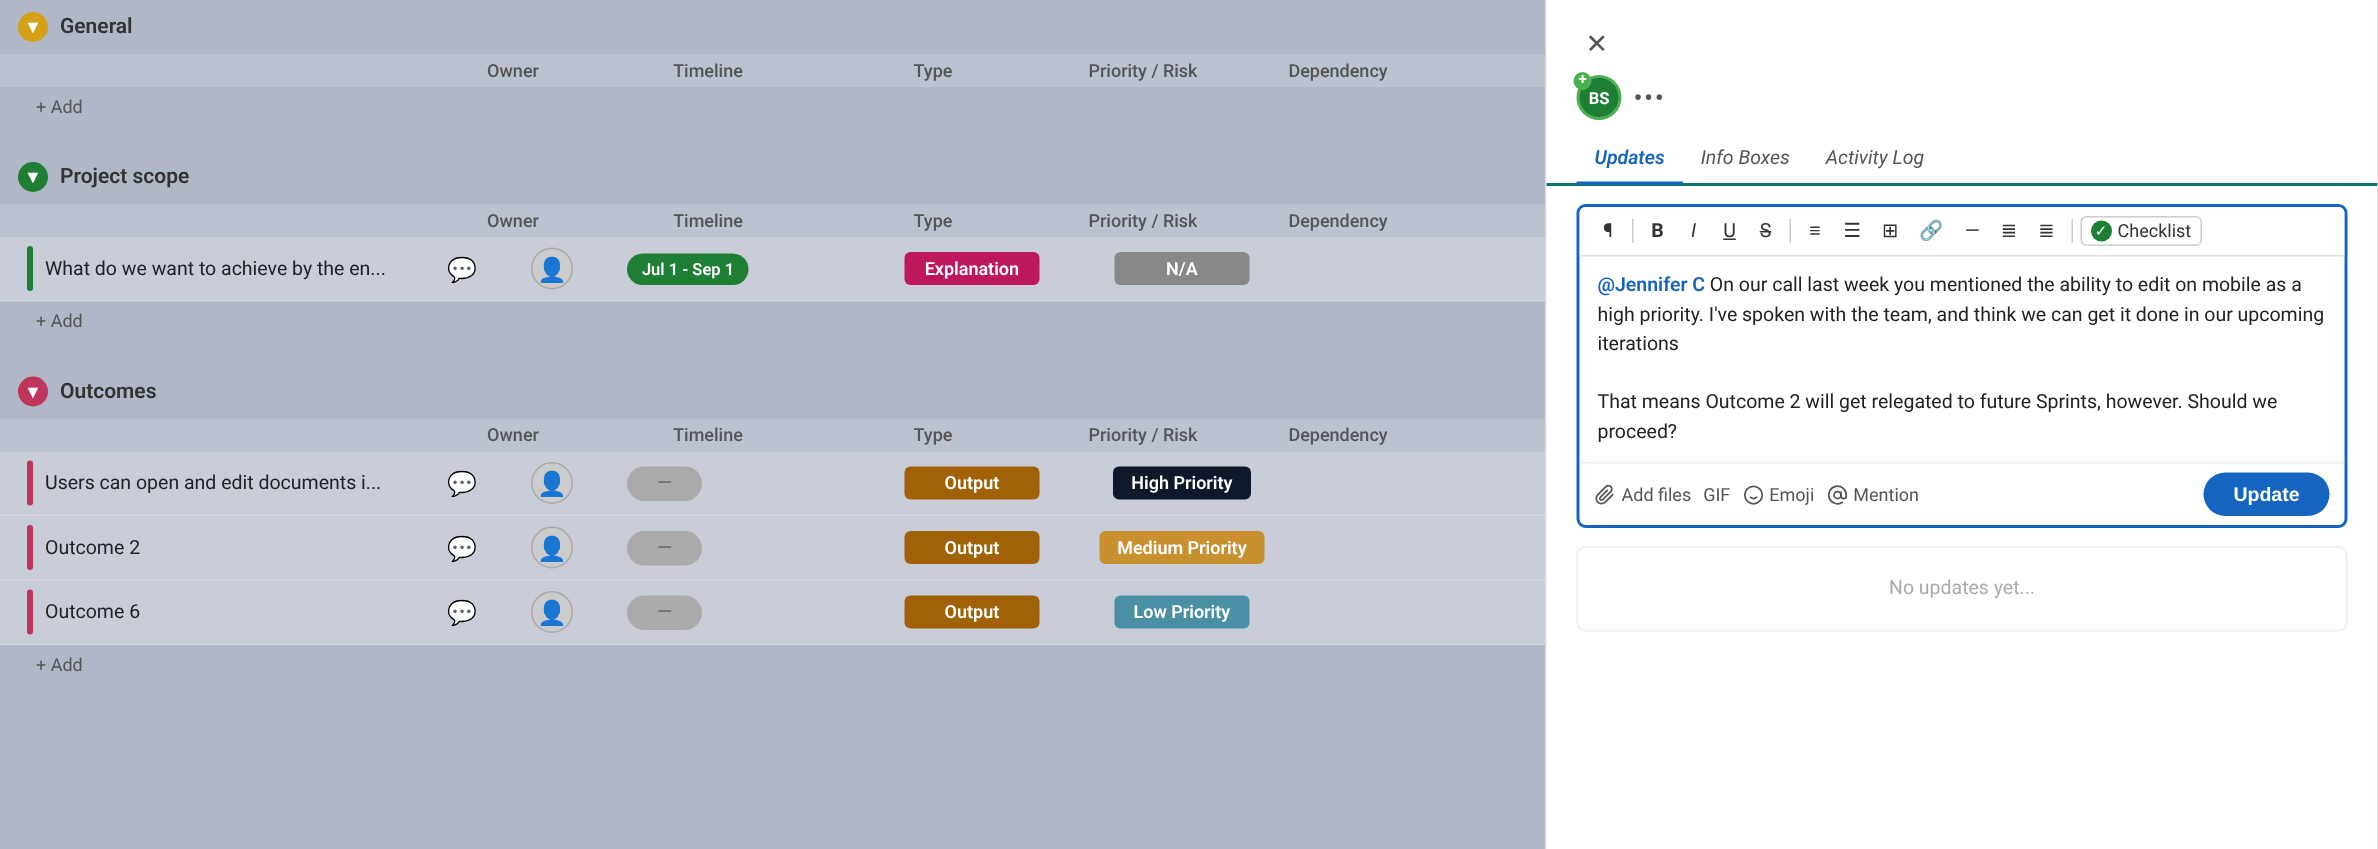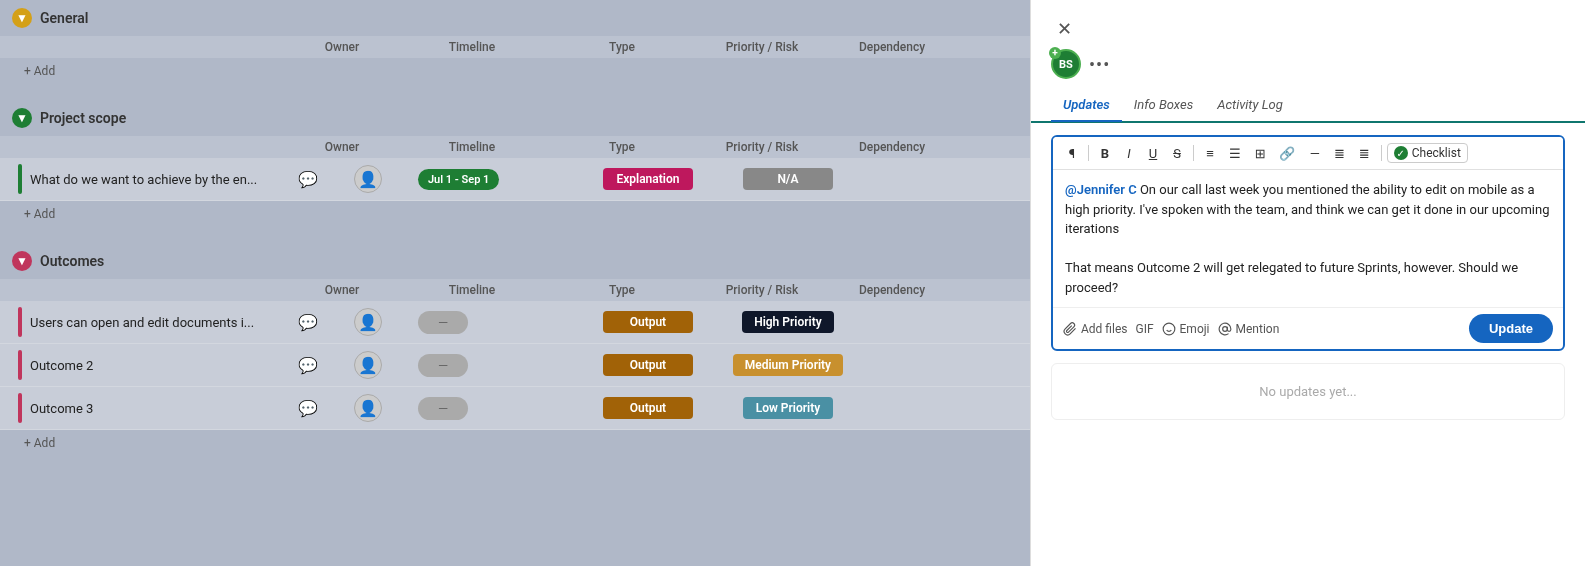--- a/index.html
+++ b/index.html
@@ -485,21 +485,21 @@
         <span class="type-badge type-output">Output</span>
       </div>
       <div class="row-priority">
         <span class="priority-badge priority-medium">Medium Priority</span>
       </div>
       <div class="row-dependency"></div>
     </div>
 
     <div class="table-row">
       <div class="row-indicator pink"></div>
-      <div class="row-name">Outcome 3</div>
+      <div class="row-name">Outcome 6</div>
       <span class="comment-icon">💬</span>
       <div class="row-owner">
         <div class="avatar-circle">👤</div>
       </div>
       <div class="row-timeline">
         <span class="timeline-dash">—</span>
       </div>
       <div class="row-type">
         <span class="type-badge type-output">Output</span>
       </div>

